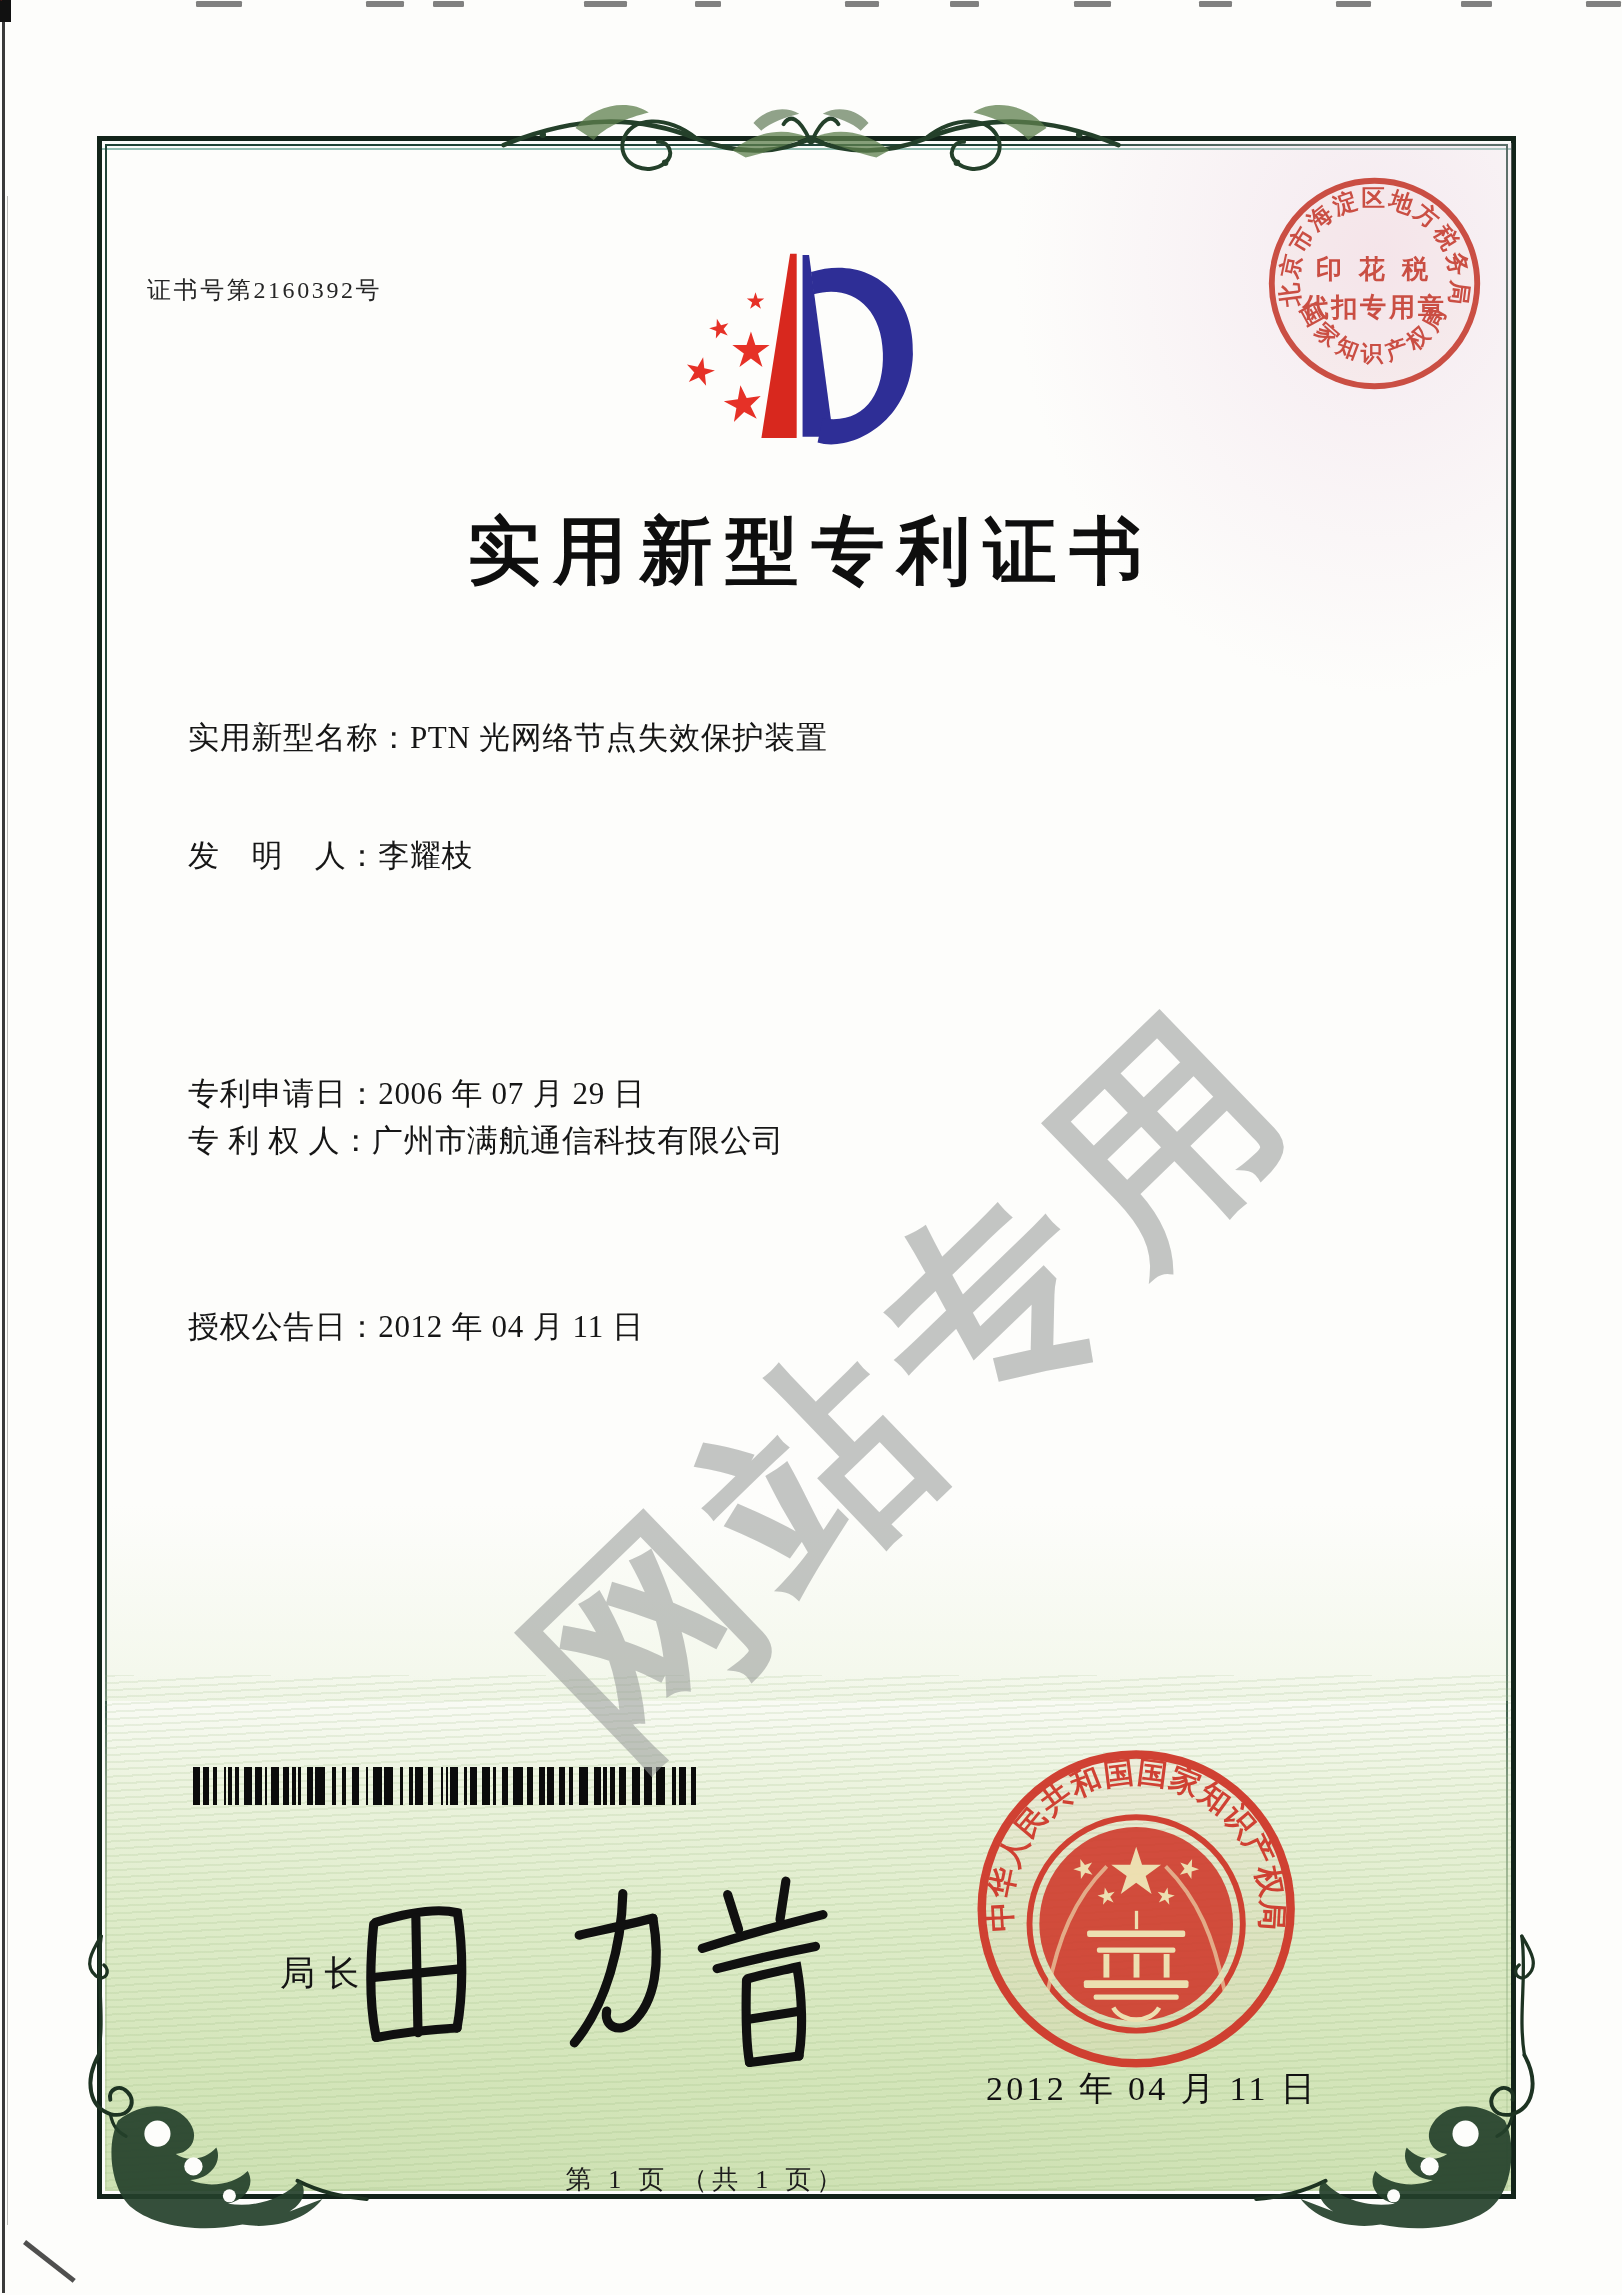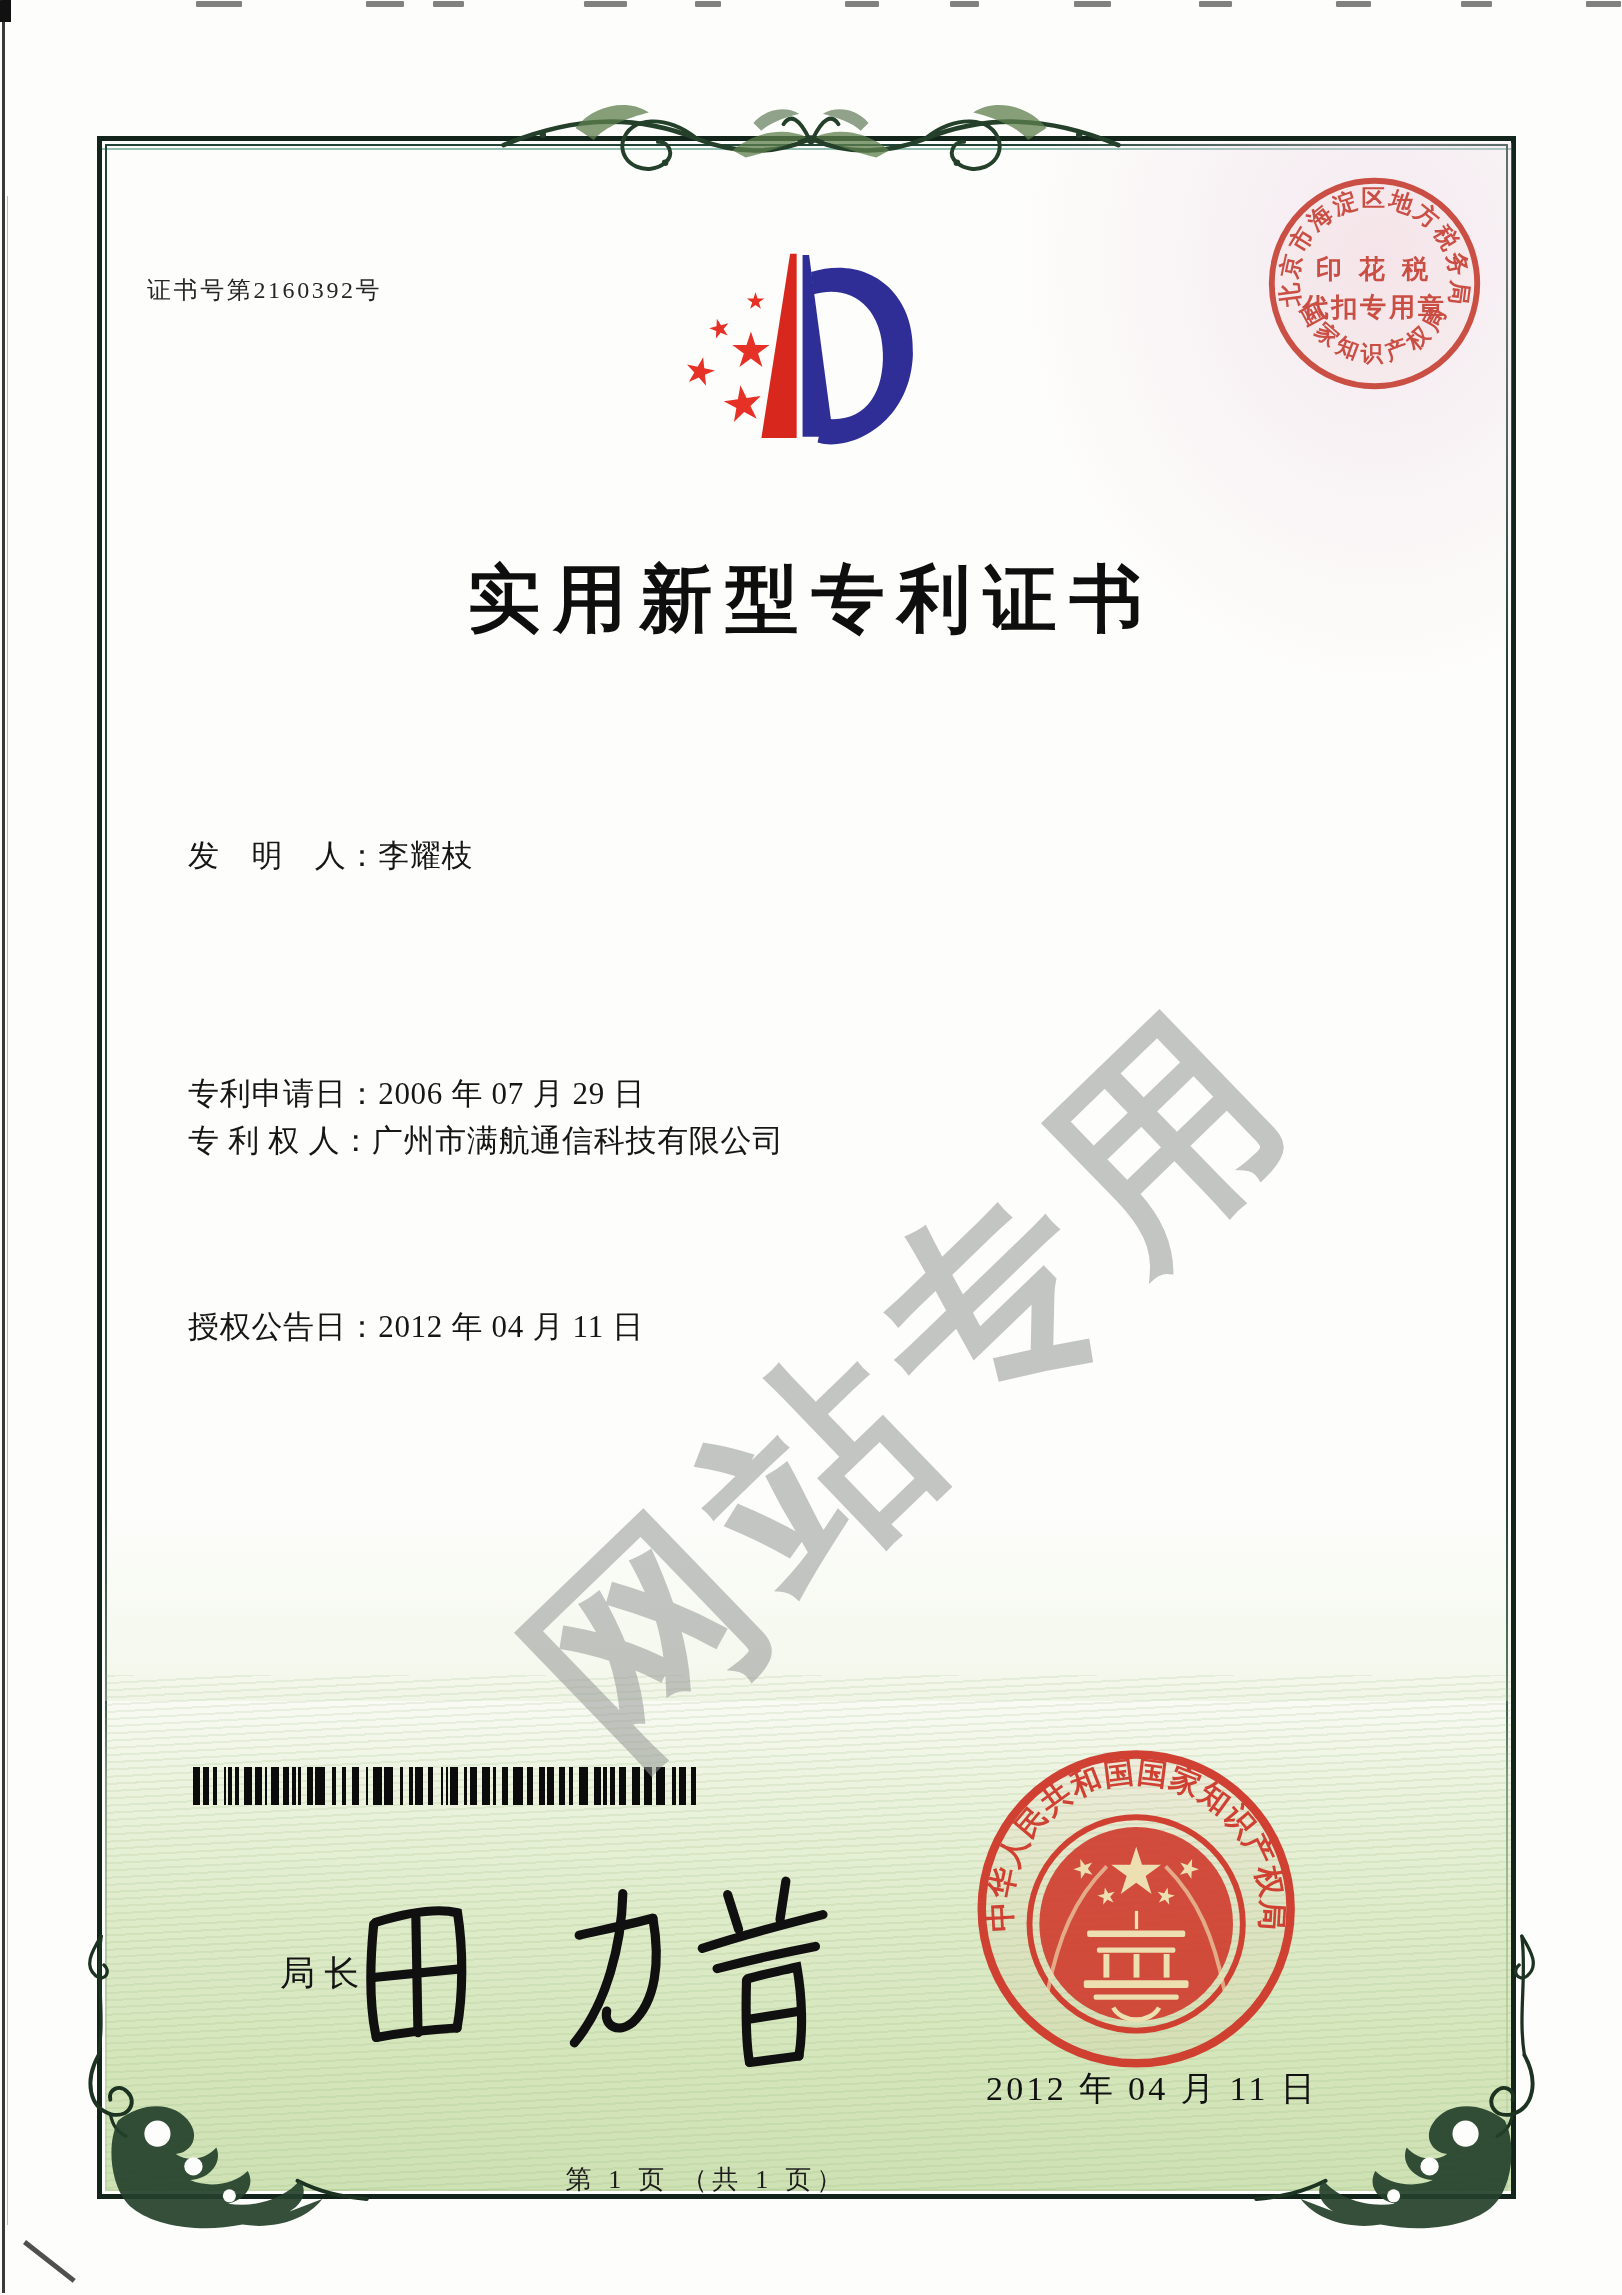--- a/index.html
+++ b/index.html
@@ -40,21 +40,21 @@
     background:linear-gradient(180deg, rgba(223,236,203,0), rgba(223,236,203,.35));
   }
   .pink-tint{
     left:982px;top:143px;width:530px;height:589px;z-index:1;
     background:radial-gradient(ellipse at 75% 20%, rgba(236,214,228,.5), rgba(236,214,228,0) 65%);
   }
   
   .cert-no{left:147px;top:274px;font-size:24px;letter-spacing:2.6px;color:#262626;z-index:2;}
   .title{
     left:419px;top:503px;width:785px;text-align:center;z-index:2;
-    font-size:73px;font-weight:700;letter-spacing:13px;color:#0e0e0e;margin-top:48px;
+    font-size:73px;font-weight:700;letter-spacing:13px;color:#0e0e0e;
   }
   .field{left:188px;z-index:2;font-size:31px;color:#161616;letter-spacing:0.7px;white-space:nowrap;}
   .f0{top:717px;} .f1{top:835px;} .f2{top:955px;}
   .f3{top:1073px;} .f4{top:1120px;} .f5{top:1306px;}
   .paras{
     left:188px;top:1373px;width:1247px;z-index:2;
     font-size:31px;line-height:48px;text-align:justify;color:#121212;
   }
   .paras p{margin:0;text-indent:2em;}
   .barcode{left:193px;top:1767px;width:512px;height:38px;z-index:2;font-size:0;}
@@ -190,20 +190,23 @@
     </text>
     <text x="2100" y="425" text-anchor="middle" font-size="40" font-weight="700" fill="#c4392c" letter-spacing="8" font-family="Liberation Serif,DejaVu Serif,serif">印 花 税</text>
     <text x="2100" y="483" text-anchor="middle" font-size="40" font-weight="700" fill="#c4392c" letter-spacing="4" font-family="Liberation Serif,DejaVu Serif,serif">代扣专用章</text>
     <text font-size="34" font-weight="700" fill="#c4392c" letter-spacing="8" font-family="Liberation Serif,DejaVu Serif,serif">
       <textPath href="#taxBotArc" startOffset="50%" text-anchor="middle">国家知识产权局</textPath>
     </text>
   </svg>
 
   <div class="abs title">实用新型专利证书</div>
 
+  <div class="abs field f0">
+    <span>实用新型名称：</span><span>PTN 光网络节点失效保护装置</span>
+  </div>
   <div class="abs field f1">
     <span>发　明　人：</span><span>李耀枝</span>
   </div>
   <div class="abs field f3">
     <span>专利申请日：</span><span>2006 年 07 月 29 日</span>
   </div>
   <div class="abs field f4">
     <span>专 利 权 人：</span><span>广州市满航通信科技有限公司</span>
   </div>
   <div class="abs field f5">

